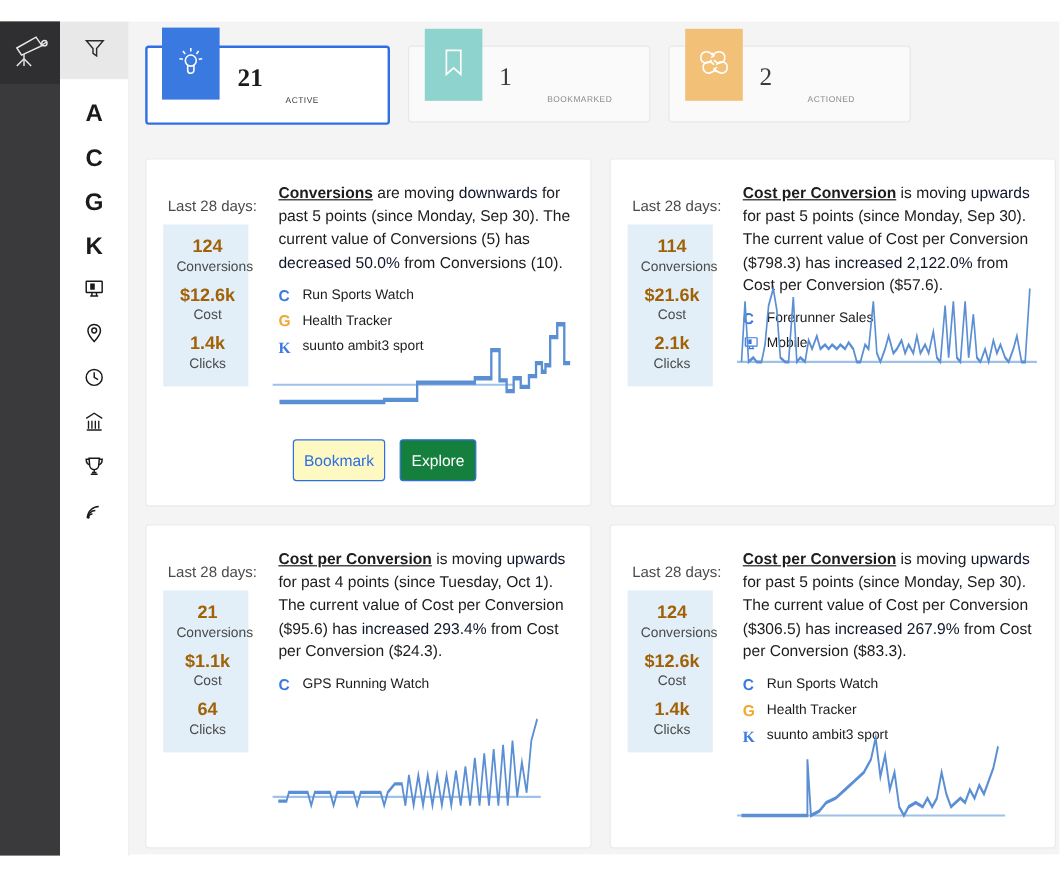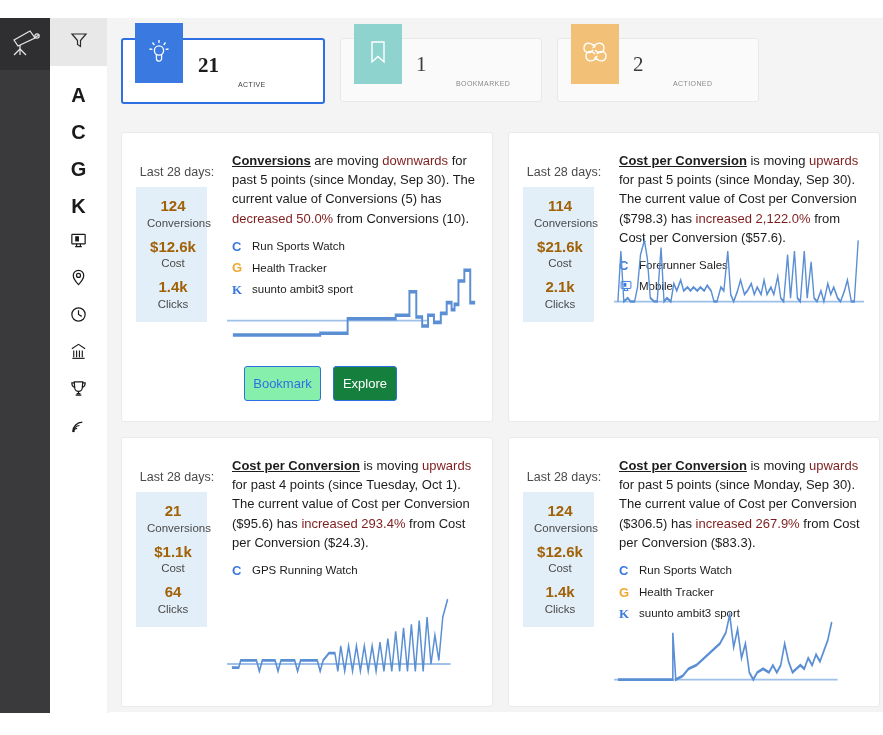--- a/index.html
+++ b/index.html
@@ -156,21 +156,21 @@
     margin-bottom: 7px;
   }
   .metric-name.last { margin-bottom: 0; }
 
   .right-col { flex: 1; padding-left: 14px; }
   .insight-text {
     font-size: 13px; color: #1c1c1c; line-height: 1.48;
     margin: 0 0 10px 0;
   }
   .insight-text u { text-decoration: underline; font-weight: bold; }
-  .hl { color: #7f1d1d; }
+  .hl { color: #0f172a; }
   .tag-row {
     display: flex; align-items: center;
     font-size: 11.5px; color: #1c1c1c;
     margin-bottom: 4px;
     line-height: 1.35;
   }
   .tag-badge {
     width: 16px; flex: none;
     font-size: 13px; font-weight: bold;
     text-align: left;
@@ -191,21 +191,21 @@
     position: absolute; left: 122px; bottom: 20px;
     display: flex; gap: 12px;
   }
   .btn {
     height: 35px; border-radius: 3px;
     font-size: 13px;
     display: flex; align-items: center; justify-content: center;
     box-sizing: border-box;
   }
   .btn-outline {
-    width: 77px; background: #86efac;
+    width: 77px; background: #fef9c3;
     border: 1px solid #2f6fe4; color: #2f6fe4;
   }
   .btn-solid {
     width: 64px; background: #15803d;
     border: 1px solid #2f6fe4; color: #ffffff;
   }
 </style>
 </head>
 <body>
 

